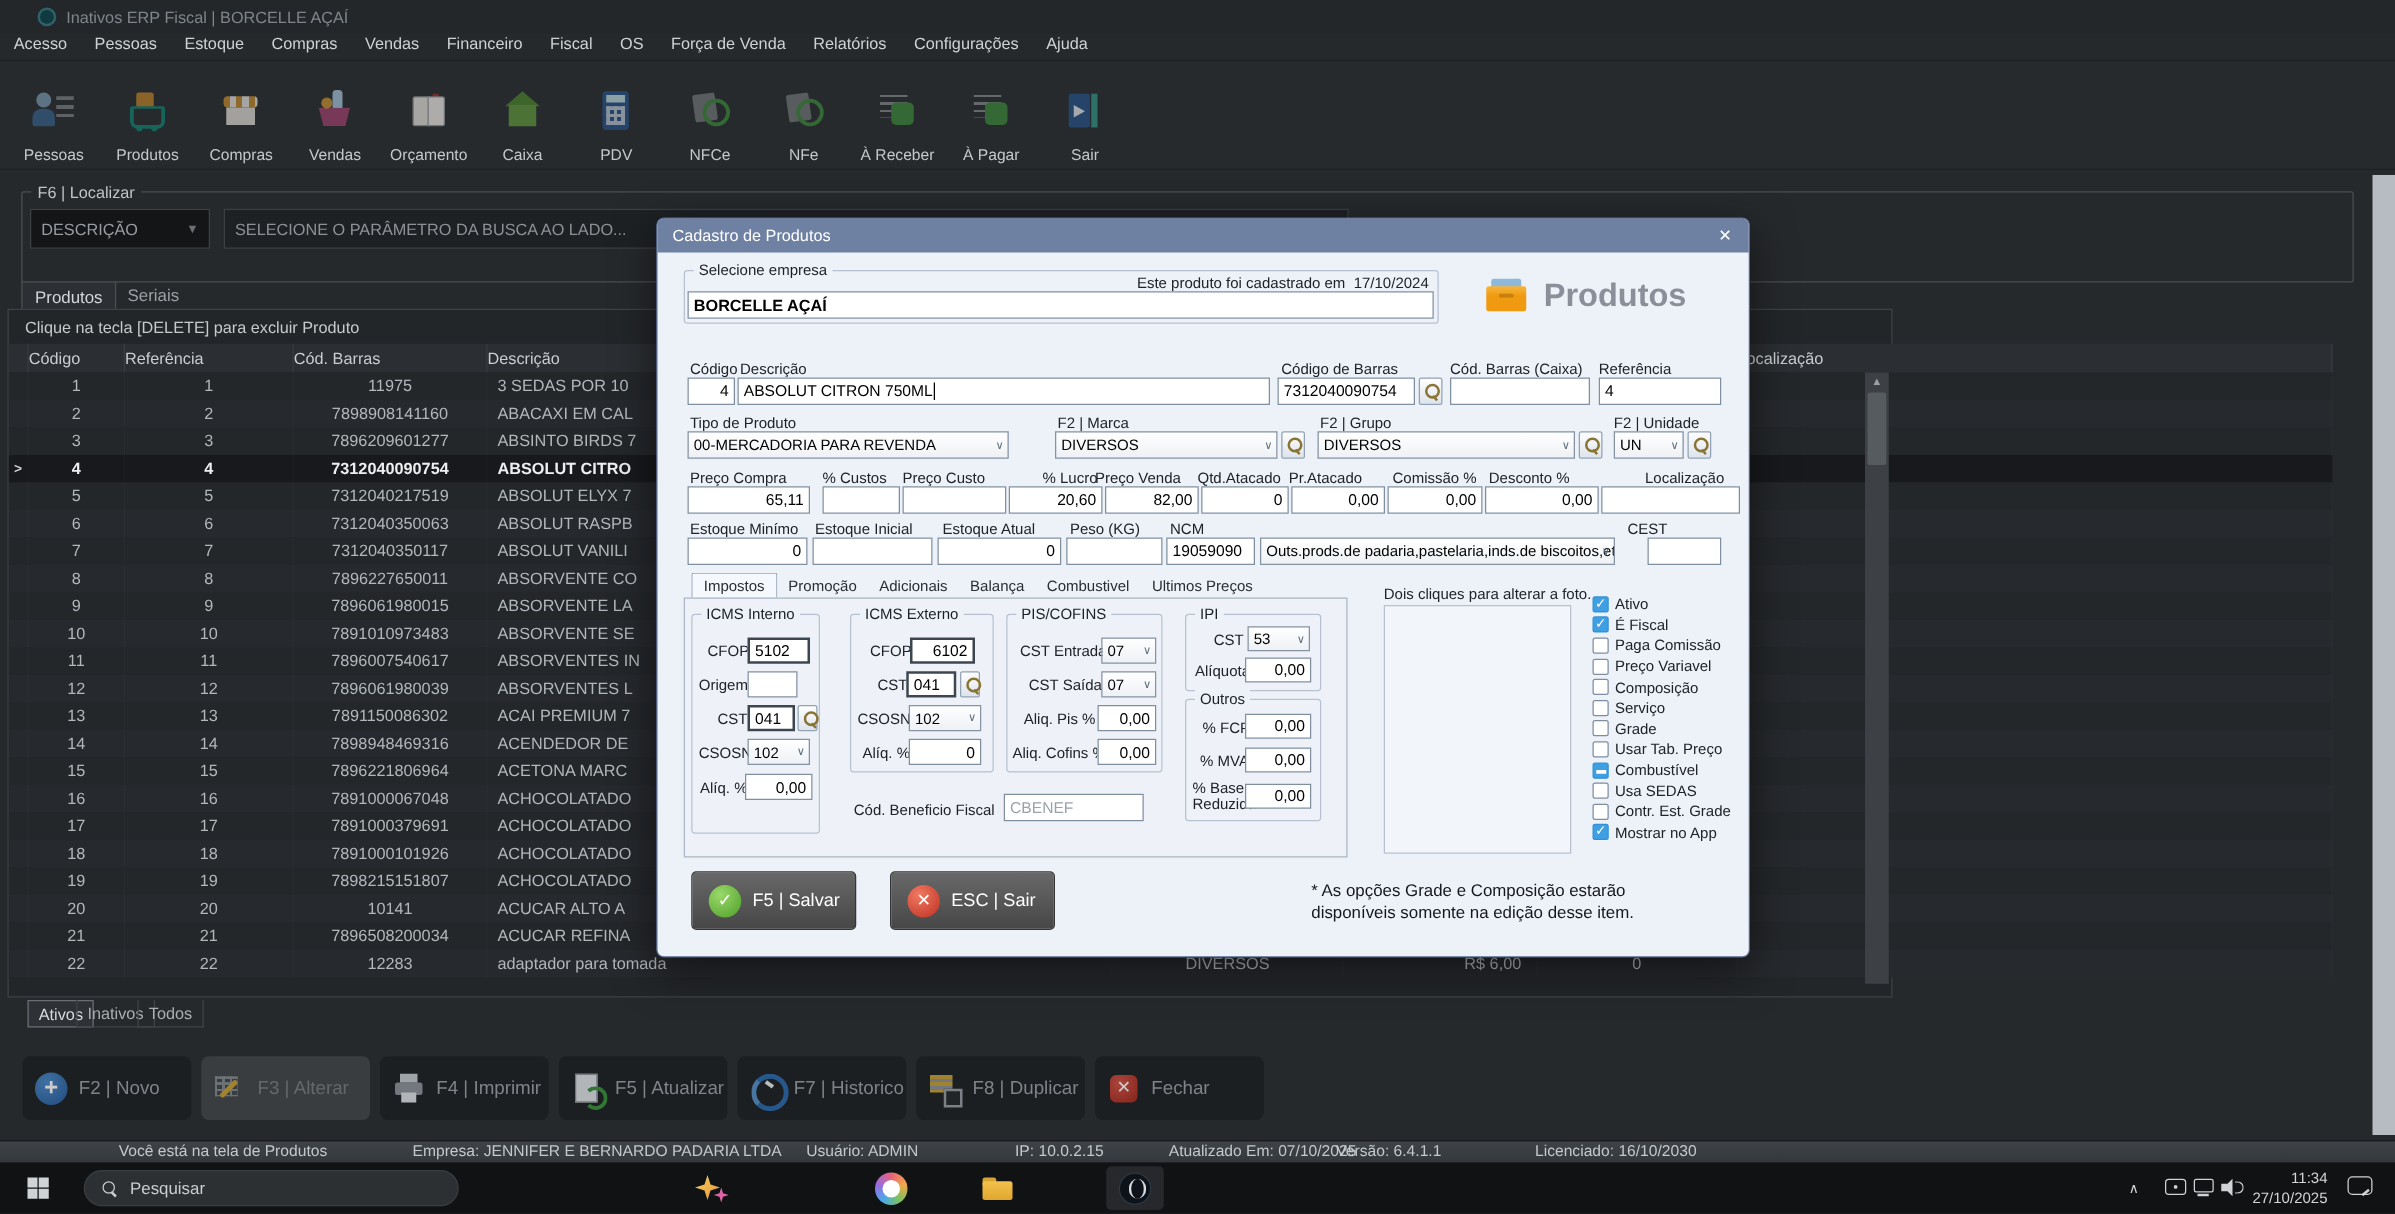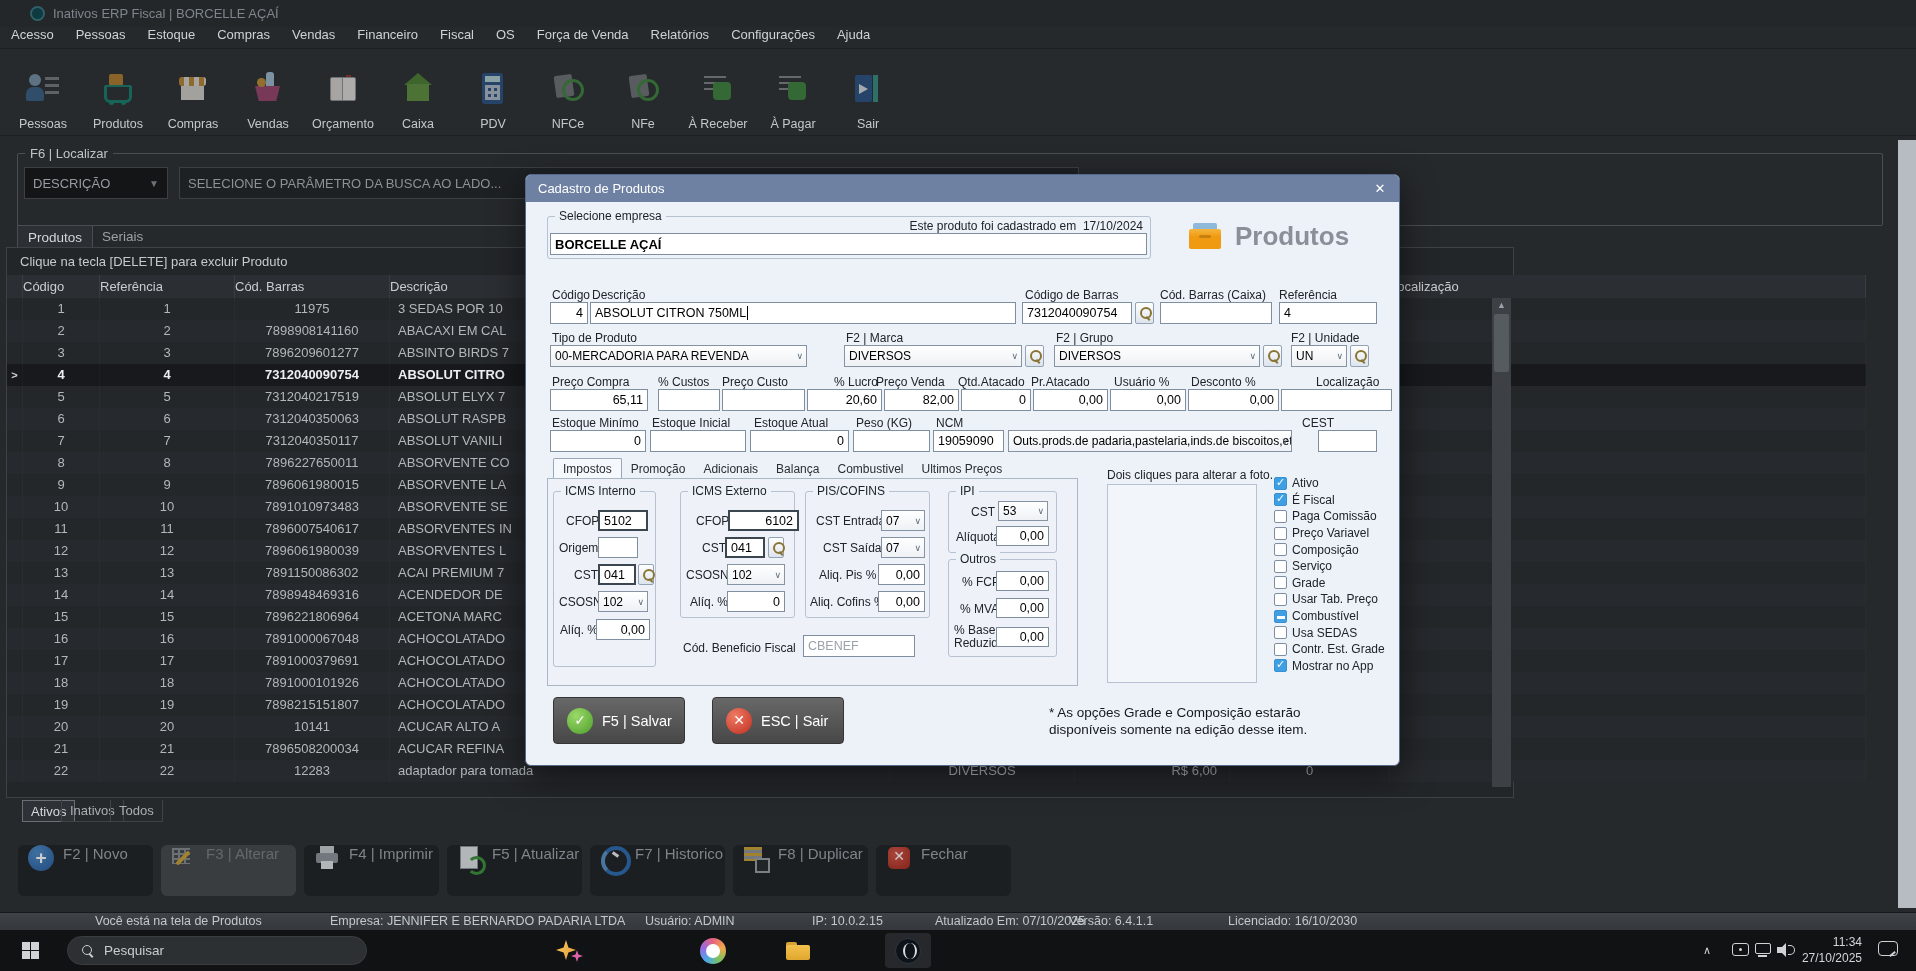--- a/index.html
+++ b/index.html
@@ -78,21 +78,21 @@
   .c-desc,.c-loc{padding-left:8px}
   .vscroll{position:absolute;right:2px;top:50px;width:19px;height:489px;background:#3d4145}
   .vscroll .up{position:absolute;top:2px;left:0;right:0;text-align:center;color:#9aa0a5;font-size:9px}
   .vscroll .thumb{position:absolute;top:16px;left:2px;width:15px;height:58px;background:#565b60;border-radius:2px}
   .edge-strip{position:absolute;right:0;top:140px;width:18px;height:768px;background:#b7bcc2}
 
   
   .ftab{position:absolute;top:800px;height:22px;font-size:13px;display:flex;align-items:center;padding:0 8px;color:#a9aeb3;border:1px solid #3f4347;border-top:none}
   .ftab.active{border:1px solid #6a6f75;background:#2e3135;color:#d6dade}
   .actions{position:absolute;left:18px;top:845px;display:flex;gap:8px}
-  .abtn{width:135px;height:51px;background:#1c1f22;border-radius:6px;display:flex;gap:9px;padding-left:10px;color:#7e848a;font-size:15px;white-space:nowrap}
+  .abtn{width:135px;height:51px;background:#1c1f22;border-radius:6px;display:flex;align-items:center;gap:9px;padding-left:10px;color:#7e848a;font-size:15px;white-space:nowrap}
   .abtn.disabled{background:#3a3d40;color:#64686c}
   .ai{width:26px;height:26px;position:relative;flex:none;filter:brightness(.8)}
   .ai:before,.ai:after{content:"";position:absolute}
   .ai[data-icon=new]:before{inset:0;border-radius:50%;background:radial-gradient(circle at 35% 30%,#4f8cc9,#2a5f9e)}
   .ai[data-icon=new]:after{content:"+";left:0;right:0;top:1px;text-align:center;color:#fff;font-size:19px;font-weight:bold;line-height:24px}
   .ai[data-icon=edit]:before{left:1px;top:3px;width:18px;height:16px;background:repeating-linear-gradient(#878d93 0 2px,transparent 2px 5px),repeating-linear-gradient(90deg,#878d93 0 2px,transparent 2px 6px)}
   .ai[data-icon=edit]:after{left:10px;top:4px;width:4px;height:18px;background:#c9a23a;transform:rotate(45deg);border-radius:2px}
   .ai[data-icon=print]:before{left:2px;top:8px;width:22px;height:10px;background:#8f969c;border-radius:2px}
   .ai[data-icon=print]:after{left:6px;top:1px;width:14px;height:7px;background:#c6ccd1}
   .ai[data-icon=print] i{position:absolute;left:7px;top:16px;width:12px;height:8px;background:#dfe3e6}
@@ -758,21 +758,21 @@
         <span>82,00</span>
       </div>
     <div class="lbl" style="left:432px;top:200px">Qtd.Atacado</div>
     <div class="inp num" style="left:435px;top:214px;width:70px">
         <span>0</span>
       </div>
     <div class="lbl" style="left:505px;top:200px">Pr.Atacado</div>
     <div class="inp num" style="left:507px;top:214px;width:75px">
         <span>0,00</span>
       </div>
-    <div class="lbl" style="left:588px;top:200px">Usuário %</div>
+    <div class="lbl" style="left:588px;top:200px">Comissão %</div>
     <div class="inp num" style="left:584px;top:214px;width:76px">
         <span>0,00</span>
       </div>
     <div class="lbl" style="left:665px;top:200px">Desconto %</div>
     <div class="inp num" style="left:662px;top:214px;width:91px">
         <span>0,00</span>
       </div>
     <div class="lbl" style="left:790px;top:200px">Localização</div>
     <div class="inp" style="left:755px;top:214px;width:111px">
         <span></span>
@@ -853,21 +853,21 @@
       </div>
     <div class="lbl" style="left:34px;top:448px">Alíq. %</div>
     <div class="inp num" style="left:70px;top:444px;width:54px;height:21px">
         <span>0,00</span>
       </div>
 
     <div class="grp" style="left:154px;top:316px;width:115px;height:127px">
       <span class="cap">ICMS Externo</span>
     </div>
     <div class="lbl" style="left:170px;top:339px">CFOP</div>
-    <div class="inp dark num" style="left:202px;top:335px;width:71px;height:21px">
+    <div class="inp dark num" style="left:202px;top:335px;width:52px;height:21px">
         <span>6102</span>
       </div>
     <div class="lbl" style="left:176px;top:366px">CST</div>
     <div class="inp dark" style="left:199px;top:362px;width:40px;height:21px">
         <span>041</span>
       </div>
     <div class="mag" style="left:242px;top:362px;width:16px;height:21px"></div>
     <div class="lbl" style="left:160px;top:393px">CSOSN</div>
     <div class="combo" style="left:201px;top:389px;width:58px;height:21px">
         <span>102</span>

